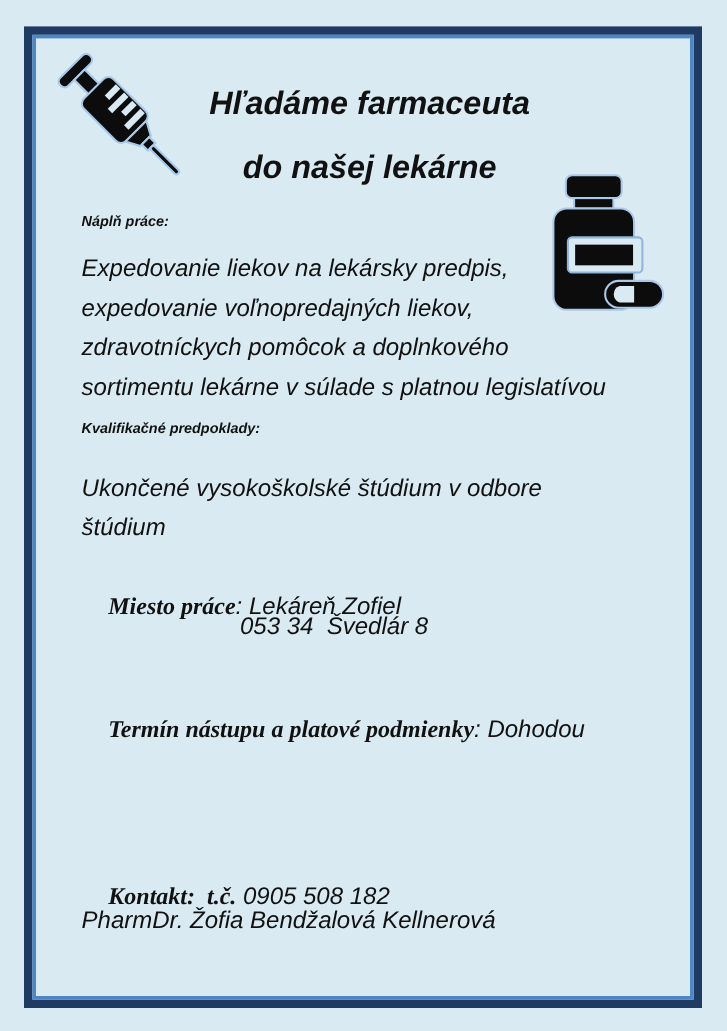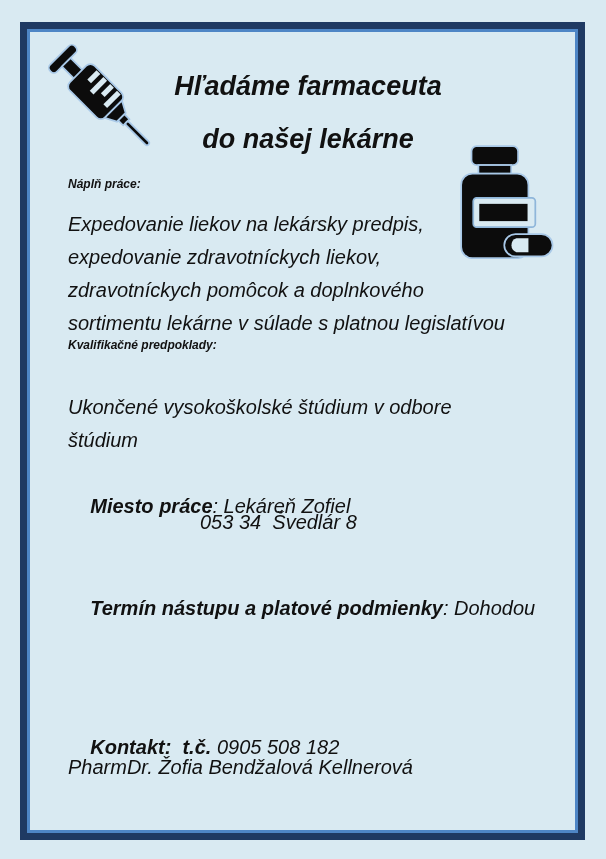--- a/index.html
+++ b/index.html
@@ -28,21 +28,21 @@
     line-height:1.15;
   }
   .title-line {
     left:80px; right:70px;
     text-align:center;
     font-weight:700;
     font-size:27px;
   }
   .body-line { left:68px; font-size:20px; }
   .heading   { left:68px; font-size:12px; font-weight:700; }
-  .b { font-weight:700; }
+  .b { font-weight:700;font-family:Liberation Serif, serif; }
   .icon-svg { position:absolute; }
 </style>
 </head>
 <body>
 
 <div class="page">
 
   <div class="frame">
     <div class="frame-inner"></div>
   </div>
@@ -74,25 +74,25 @@
       <rect x="56" y="104" width="56" height="26" rx="13"></rect>
       <path d="M84,109 L70,109 a8.5,8.5 0 0 0 0,16 L84,125 Z" fill="#d9eaf2" stroke="none"></path>
     </g>
   </svg>
 
   <div class="txt title-line" style="top:71px">Hľadáme farmaceuta</div>
   <div class="txt title-line" style="top:124px">do našej lekárne</div>
 
   <div class="txt heading" style="top:178px">Náplň práce:</div>
   <div class="txt body-line" style="top:213px">Expedovanie liekov na lekársky predpis,</div>
-  <div class="txt body-line" style="top:246px">expedovanie zdravotníckych liekov,</div>
+  <div class="txt body-line" style="top:246px">expedovanie voľnopredajných liekov,</div>
   <div class="txt body-line" style="top:312px">sortimentu lekárne v súlade s platnou legislatívou</div>
   <div class="txt body-line" style="top:279px">zdravotníckych pomôcok a doplnkového</div>
 
-  <div class="txt heading" style="top:339px">Kvalifikačné predpoklady:</div>
+  <div class="txt heading" style="top:351px">Kvalifikačné predpoklady:</div>
   <div class="txt body-line" style="top:396px">Ukončené vysokoškolské štúdium v odbore</div>
   <div class="txt body-line" style="top:429px">štúdium</div>
 
   <div class="txt body-line" style="top:472px">
     <span class="b">Miesto práce</span><span>: Lekáreň Zofiel</span>
   </div>
   <div class="txt body-line" style="top:511px; left:200px;text-align:right;">053 34  Švedlár 8</div>
 
   <div class="txt body-line" style="top:574px">
     <span class="b">Termín nástupu a platové podmienky</span><span>: Dohodou</span>

